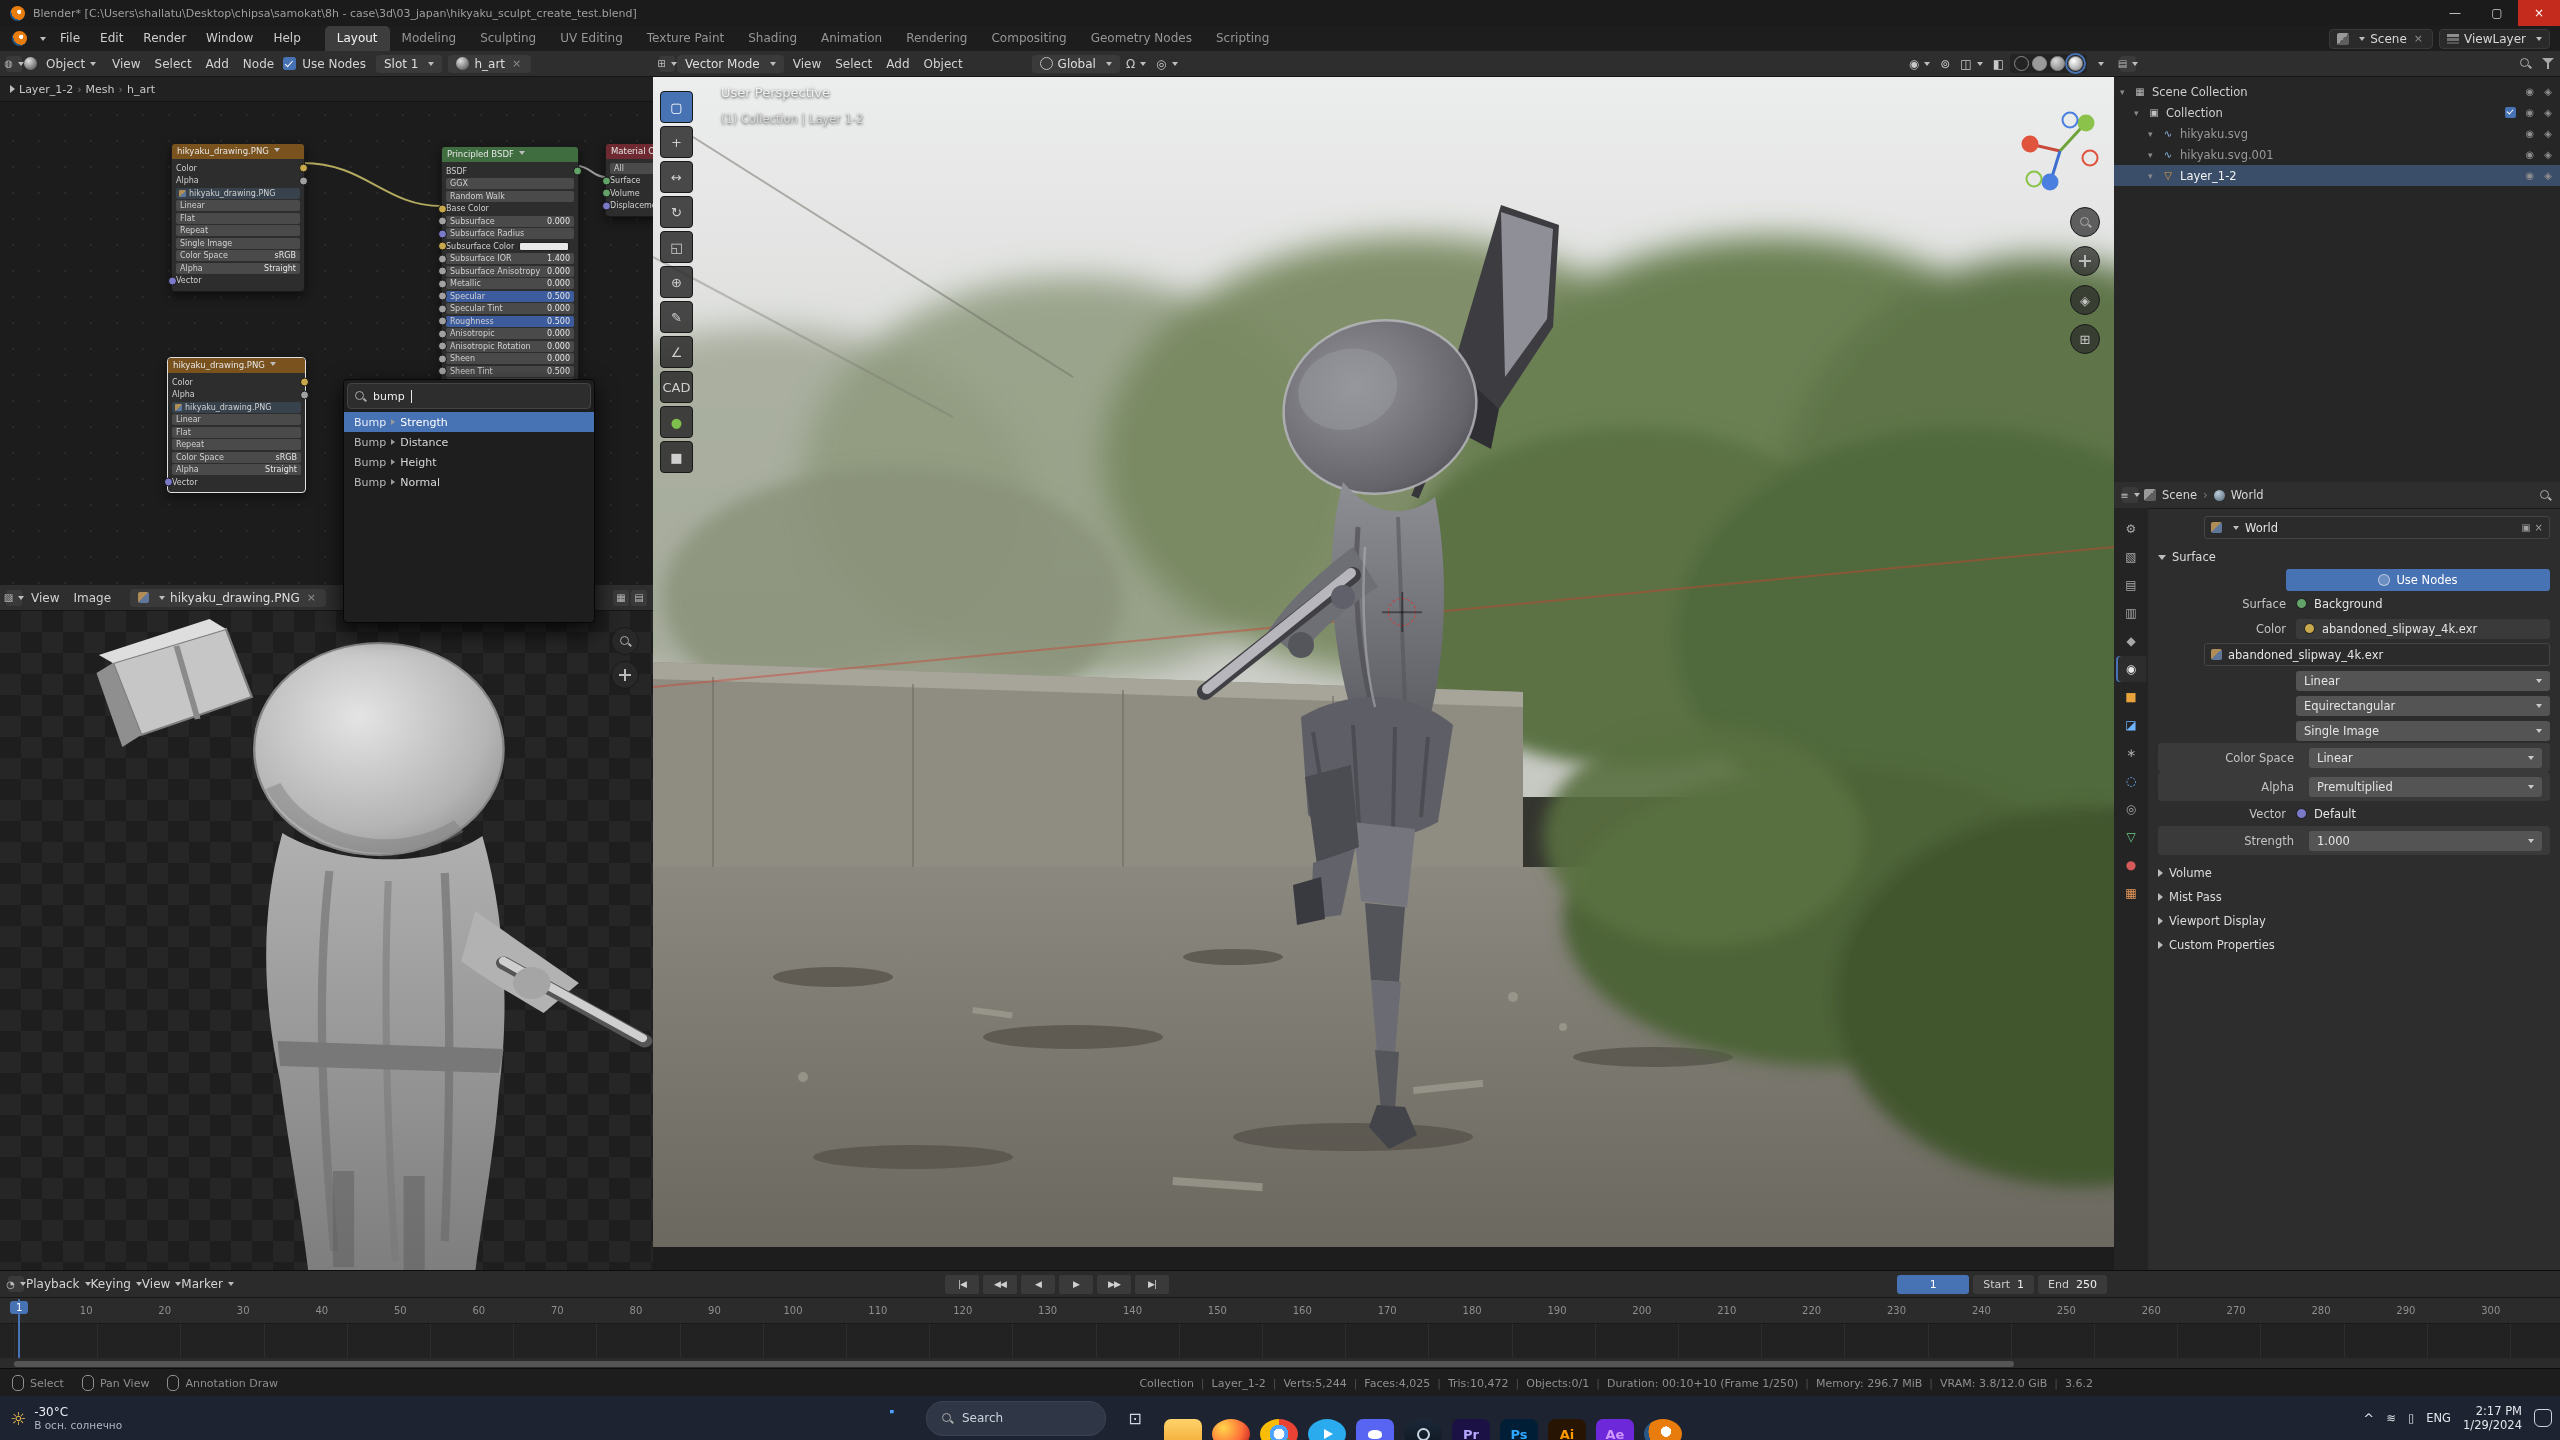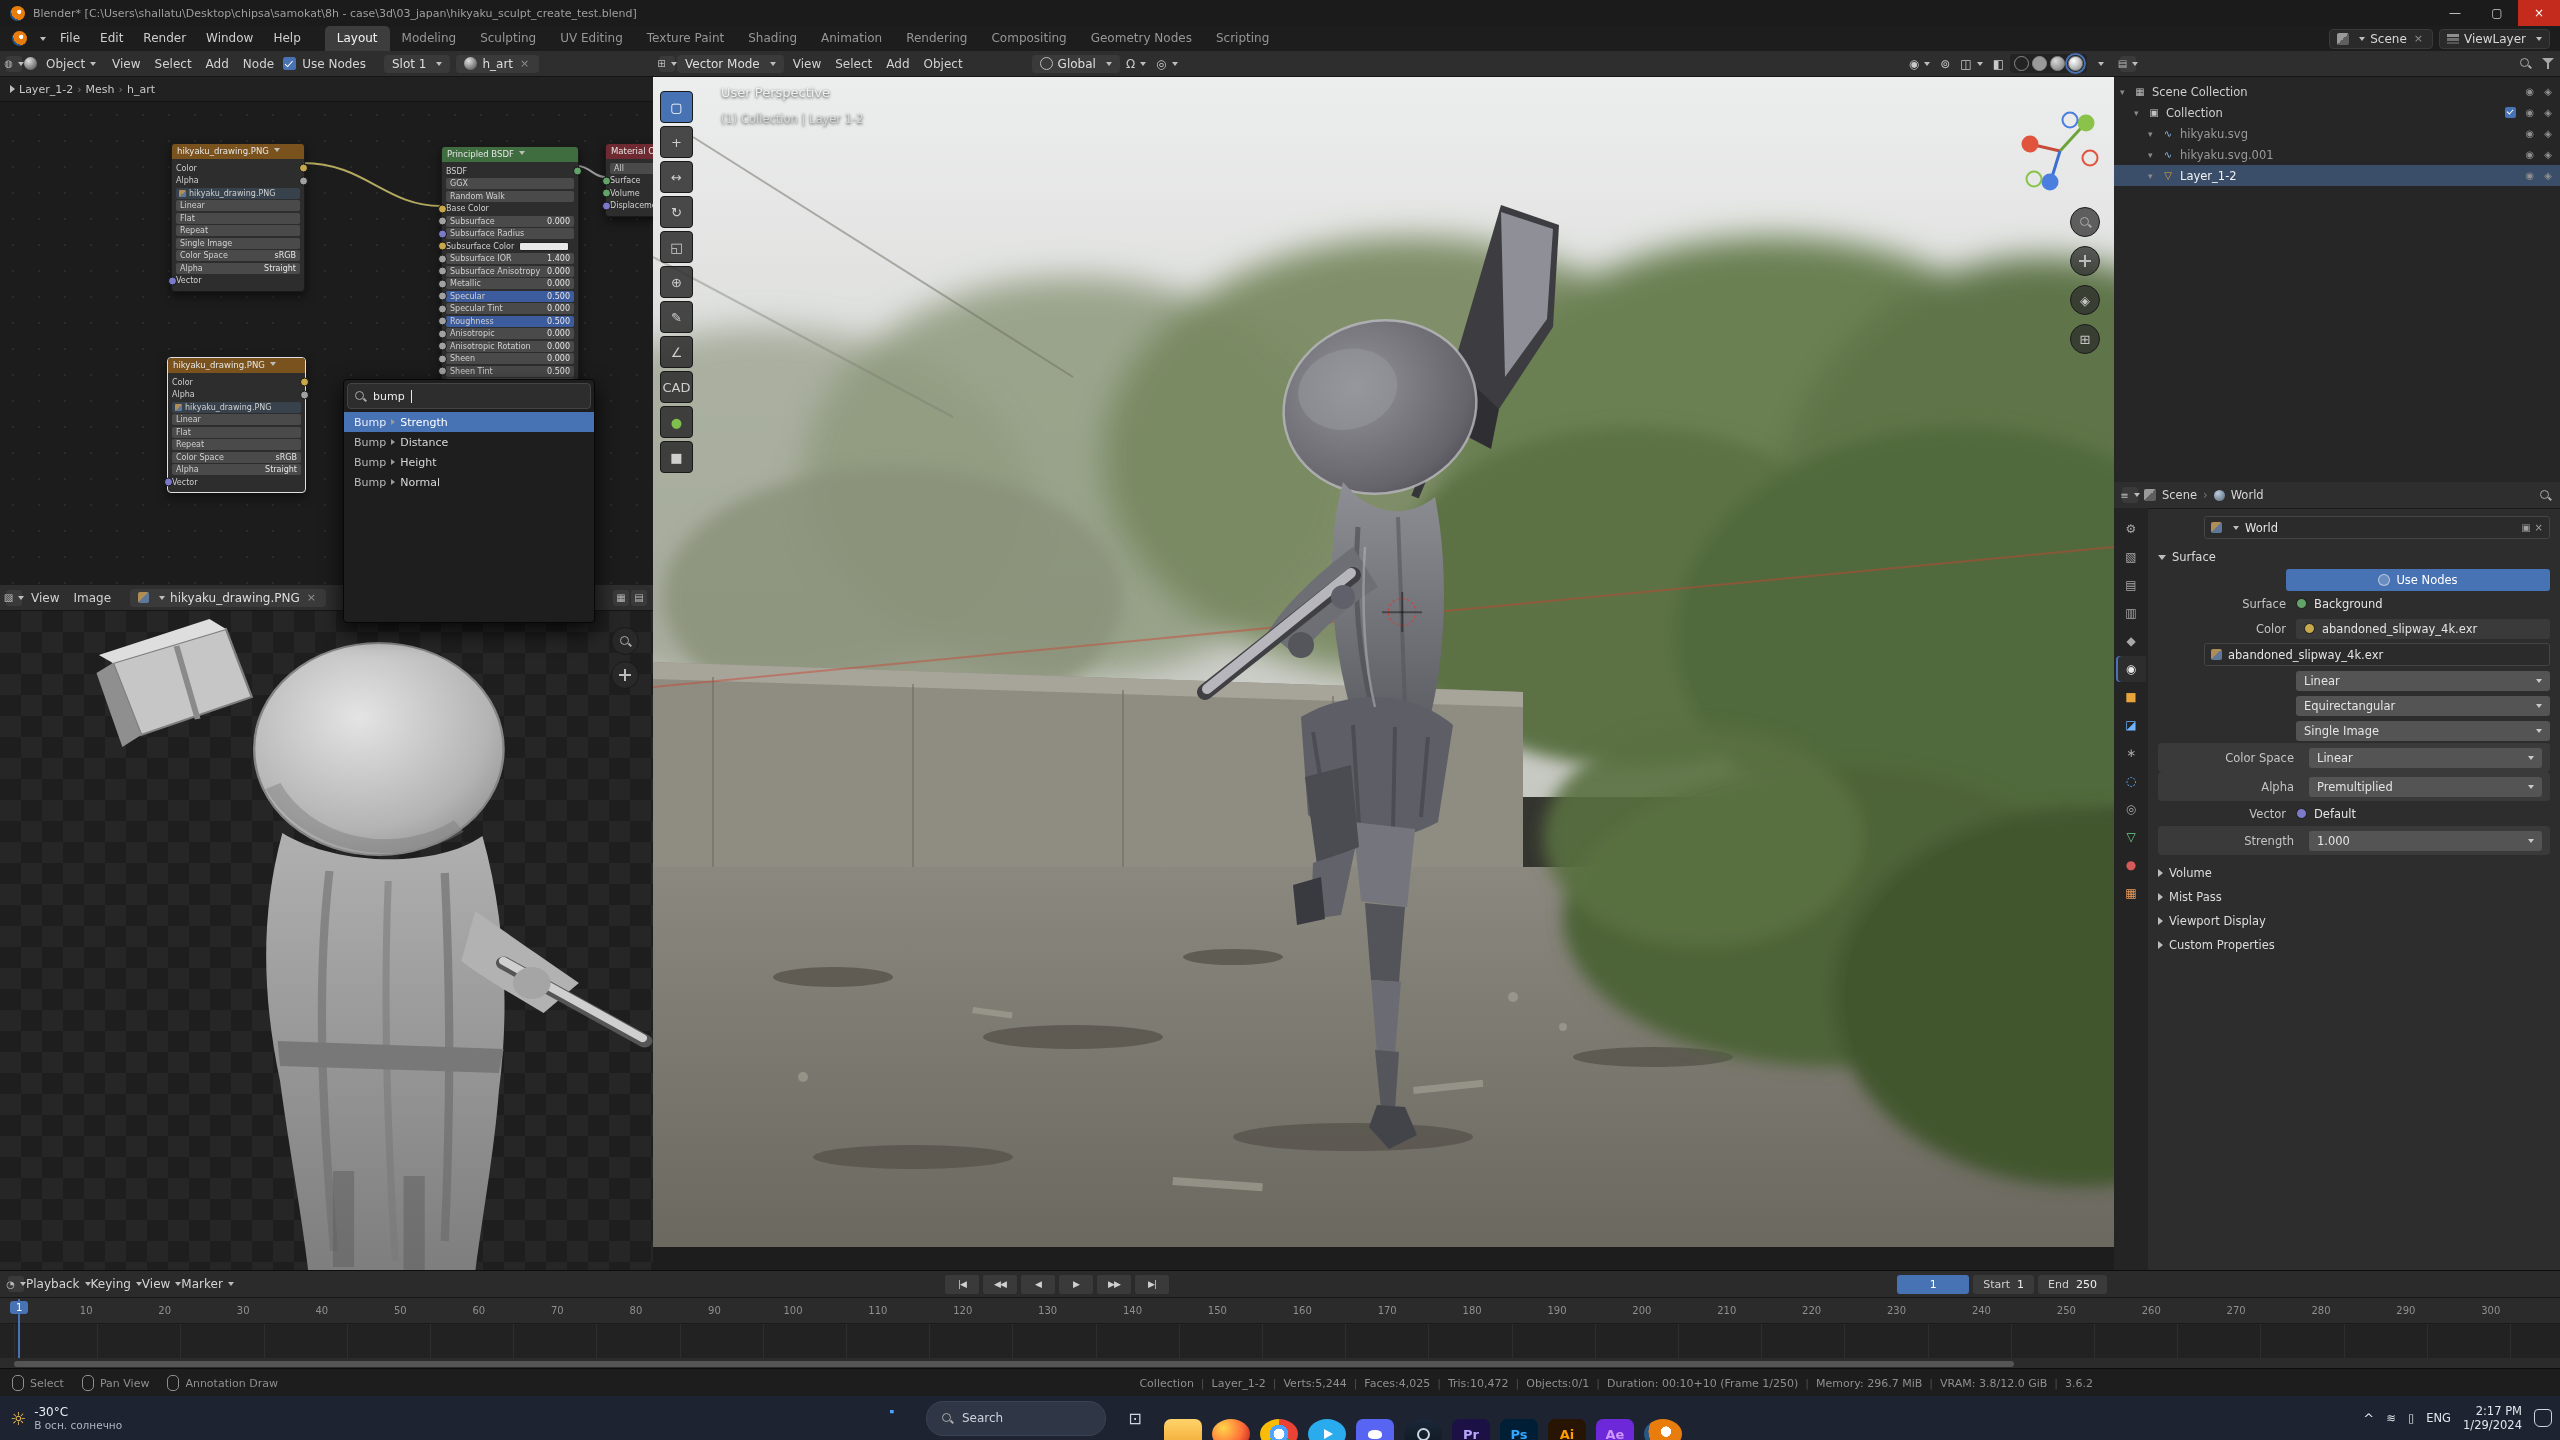--- a/index.html
+++ b/index.html
@@ -284,21 +284,21 @@
       <span class="menu-item chev">Object</span>
       <div style="display:flex">
 
       <span class="menu-item">View</span>
           <span class="menu-item">Select</span>
           <span class="menu-item">Add</span>
           <span class="menu-item">Node</span>
         </div>
       <span class="cb"></span>
       <span style="margin-left:4px">Use Nodes</span>
-      <span class="pill chev" style="margin-left:16px">Slot 1</span>
+      <span class="pill chev" style="margin-left:8px">Slot 1</span>
       <span class="pill" style="margin-left:4px">
         <span class="shaderball"></span>
         <span>h_art</span>
         <span class="xsm">×</span>
       </span>
     </div>
     <div class="sbreadcrumb">
       <span class="tri-closed"></span>
       <span>Layer_1-2</span>
       <span class="bc-sep">›</span>

